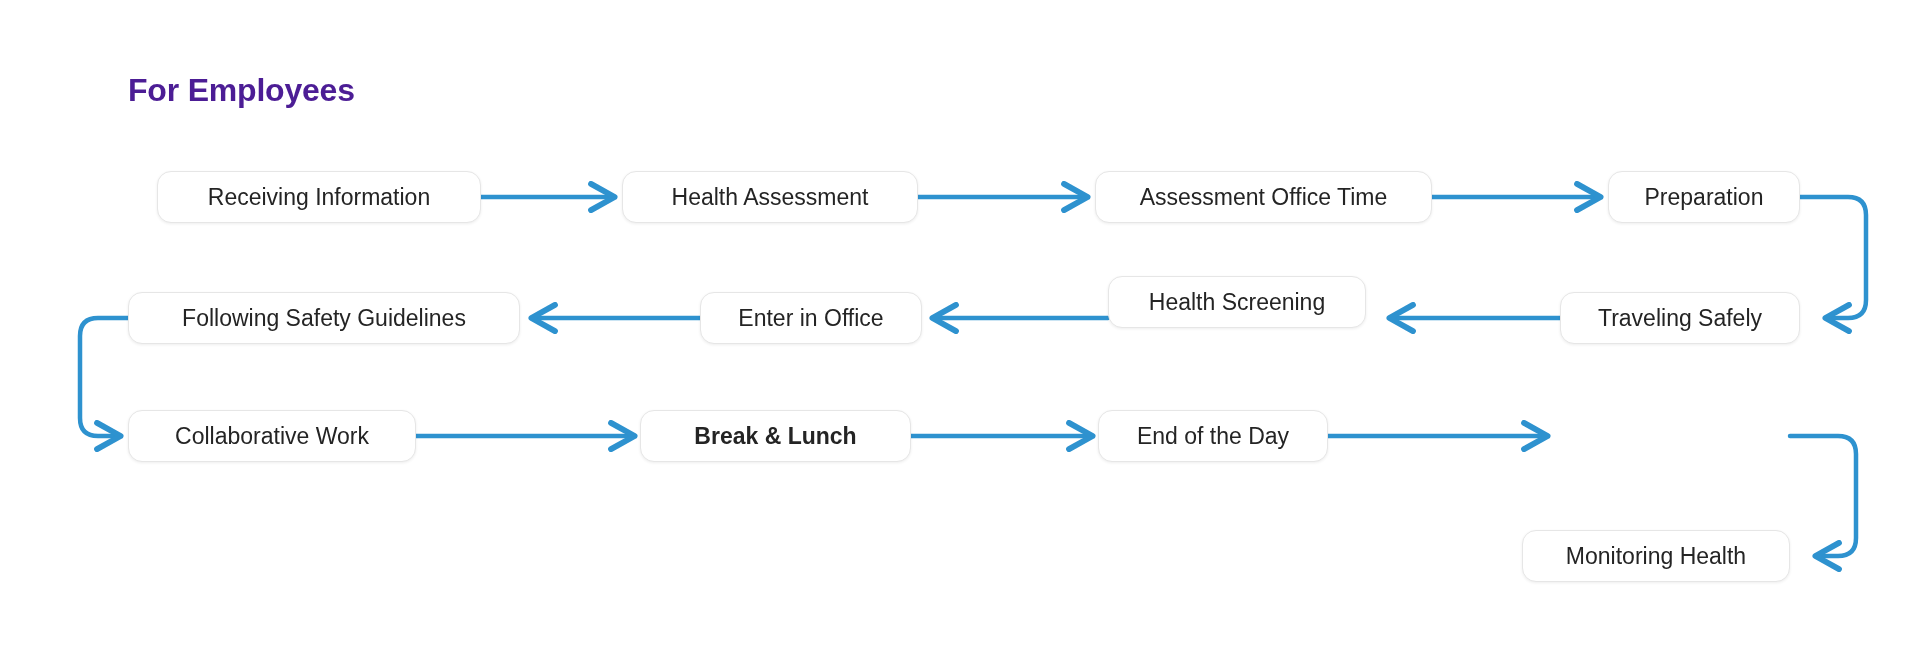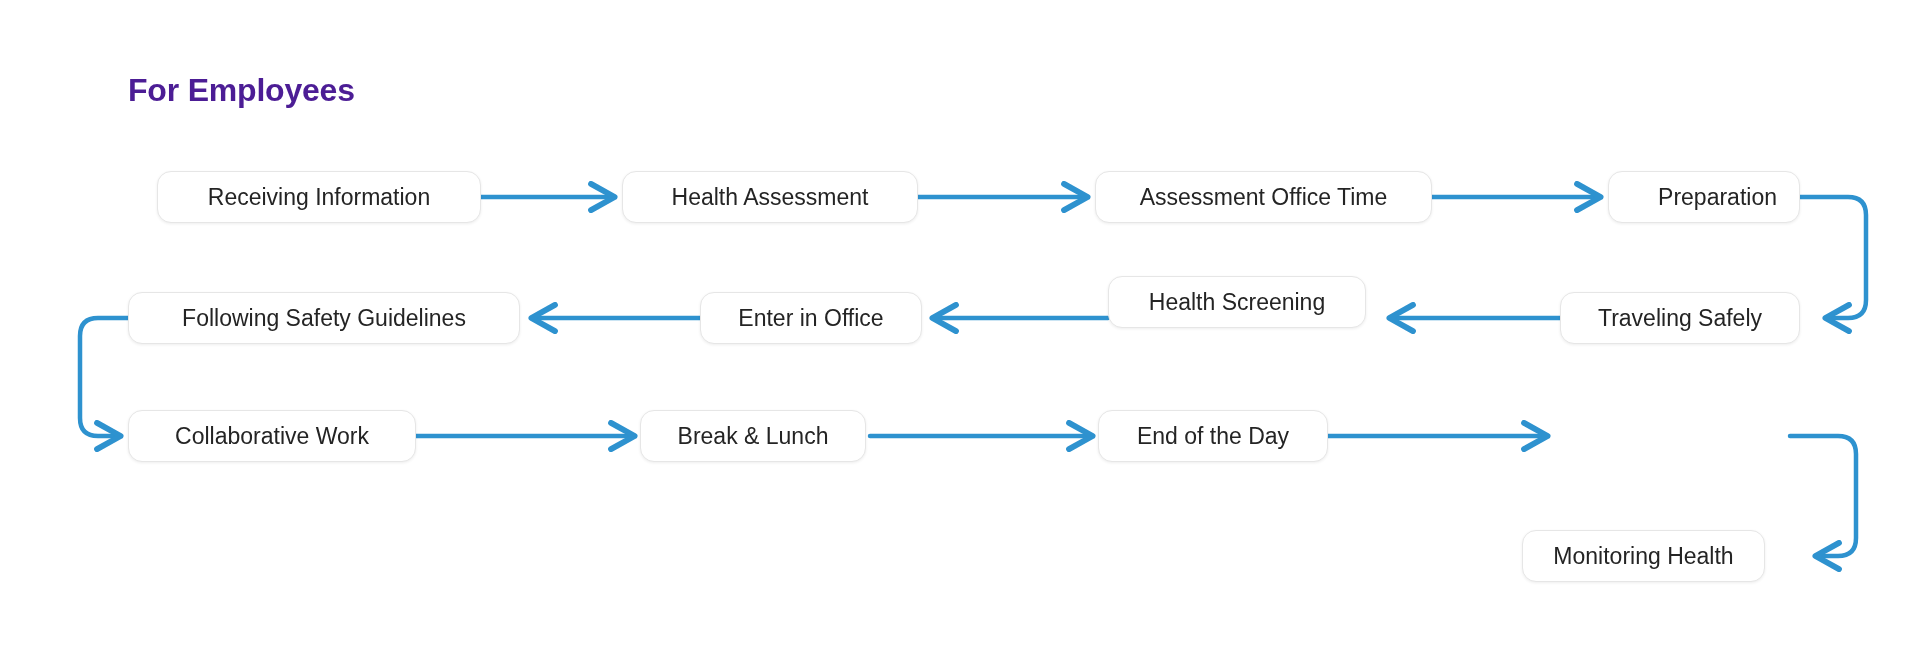--- a/index.html
+++ b/index.html
@@ -100,44 +100,44 @@
 
   <div class="node" style="left:128px; top:171px; width:324px;margin-left:29px;">
     <span>Receiving Information</span>
   </div>
   <div class="node" style="left:622px; top:171px; width:296px;align-items:center;">
     <span>Health Assessment</span>
   </div>
   <div class="node" style="left:1095px; top:171px; width:337px;">
     <span>Assessment Office Time</span>
   </div>
-  <div class="node" style="left:1608px; top:171px; width:192px;justify-content:flex-end;">
+  <div class="node" style="left:1608px; top:171px; width:192px;">
     <span>Preparation</span>
   </div>
 
   <div class="node" style="left:700px; top:292px; width:222px;">
     <span>Enter in Office</span>
   </div>
   <div class="node" style="left:128px; top:292px; width:392px;">
     <span>Following Safety Guidelines</span>
   </div>
   <div class="node" style="left:1108px; top:276px; width:258px;">
     <span>Health Screening</span>
   </div>
   <div class="node" style="left:1560px; top:292px; width:240px;align-items:center;">
     <span>Traveling Safely</span>
   </div>
 
   <div class="node" style="left:128px; top:410px; width:288px;">
     <span>Collaborative Work</span>
   </div>
-  <div class="node" style="left:640px; top:410px; width:226px;">
+  <div class="node" style="left:640px; top:410px; width:271px;font-weight:bold;">
     <span>Break &amp; Lunch</span>
   </div>
   <div class="node" style="left:1098px; top:410px; width:230px;justify-content:center;">
     <span>End of the Day</span>
   </div>
 
-  <div class="node" style="left:1522px; top:530px; width:243px;">
+  <div class="node" style="left:1522px; top:530px; width:268px;">
     <span>Monitoring Health</span>
   </div>
 
 </div>
 
 </body></html>

